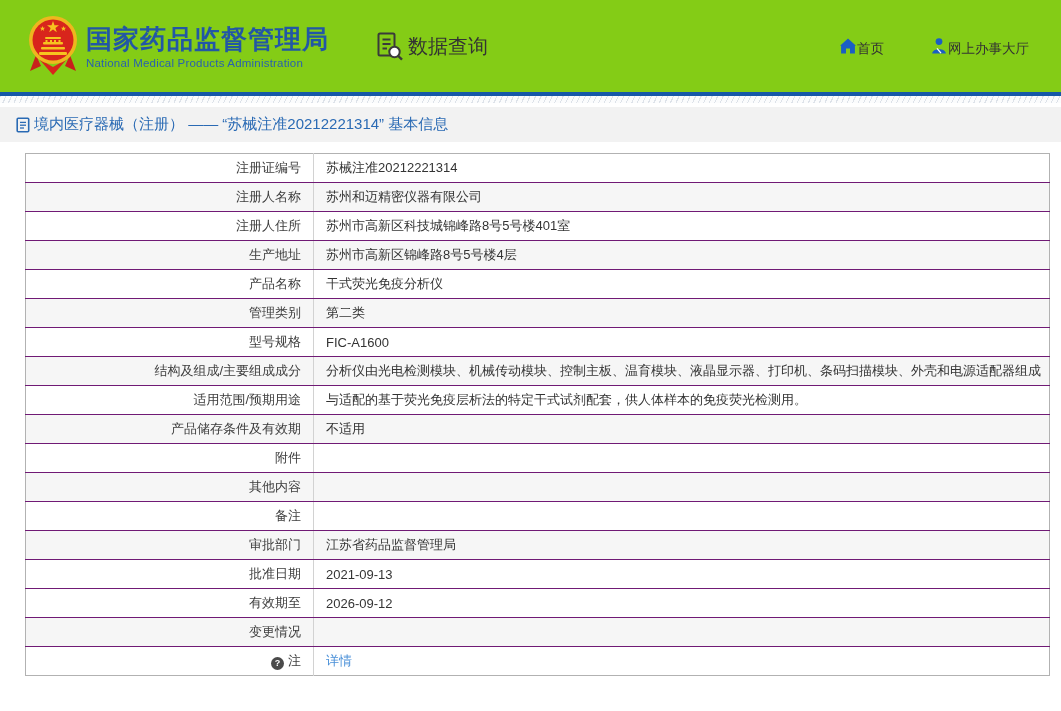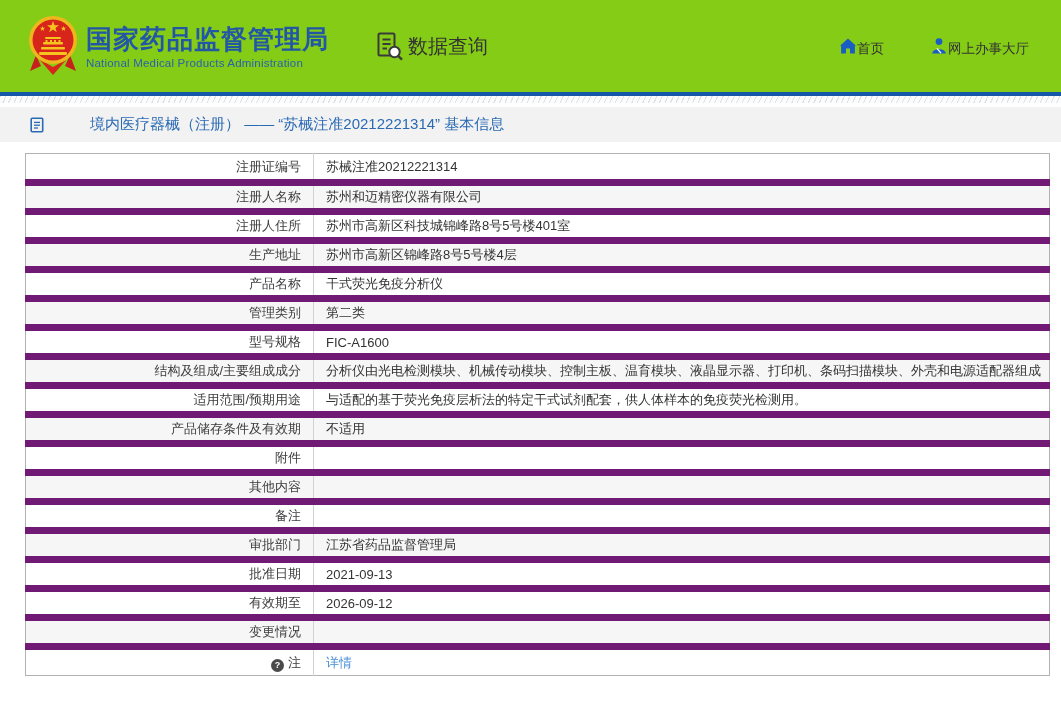--- a/index.html
+++ b/index.html
@@ -42,29 +42,29 @@
   .hatch-strip {
     height:7px; background:#fbfcfd;
     background-image:repeating-linear-gradient(115deg,#dde2e9 0 1px,transparent 1px 5px);
   }
   .gap-sm { height:4px; background:#fff; }
   .gap-md { height:11px; background:#fff; }
 
   
   .title-bar {
     height:35px; background:#f2f2f2;
-    display:flex; align-items:center; padding-left:30px;gap:42px;
+    display:flex; align-items:center; padding-left:16px;
   }
   .title-bar svg { width:14px; height:16px; flex:0 0 auto; }
   .page-title { font-size:15px; color:#2a6ab4; margin-left:4px; white-space:nowrap; }
 
   
   .table-wrap { margin-left:25px; width:1025px; }
   table.info { width:100%; border-collapse:collapse; border:1px solid #b2b2b2; }
-  td { height:29px; font-size:13px; border-bottom:7px solid #701a75; }
+  td { height:29px; font-size:13px; border-bottom:1px solid #701a75; }
   tr:last-child td { border-bottom:none; }
   tr.alt td { background:#f6f6f6; }
   td.lbl {
     width:288px; text-align:right; padding-right:12px;
     color:#3d3d3d; white-space:nowrap;
   }
   td.val {
     border-left:1px solid #d2d2d2; padding-left:12px; padding-right:6px;
     color:#333; white-space:nowrap; overflow:hidden;
   }

